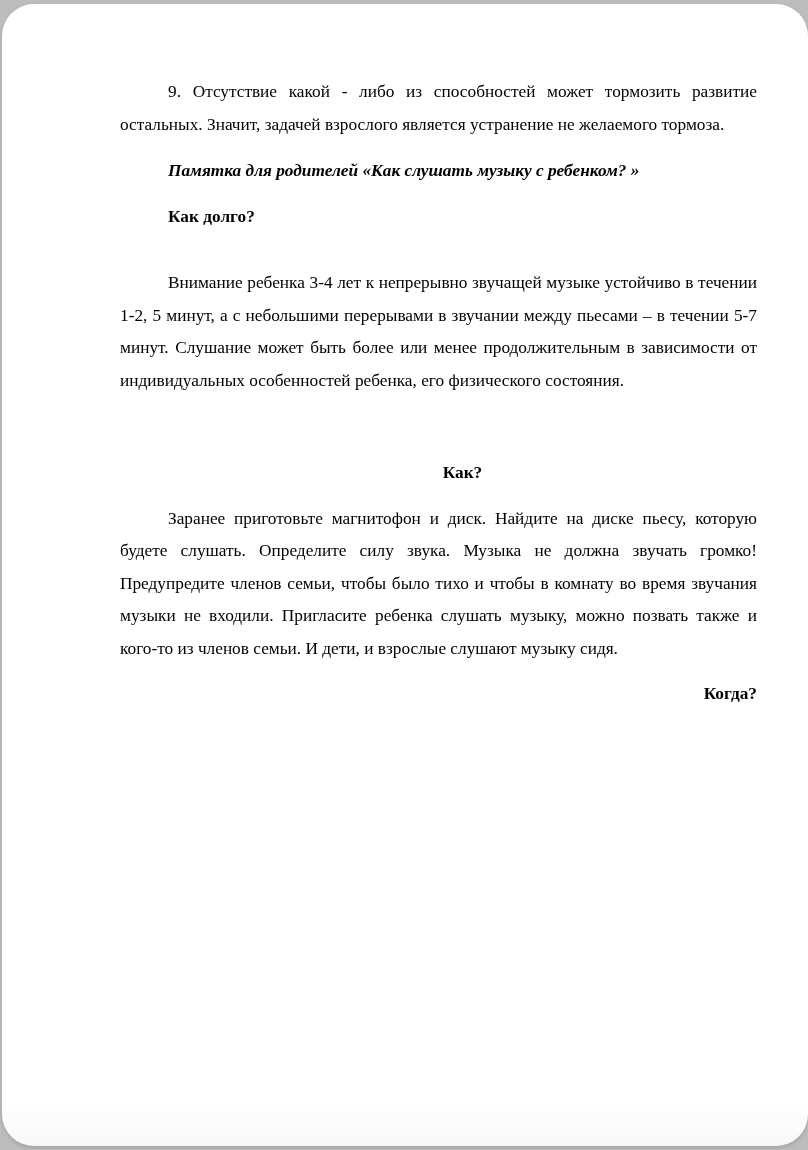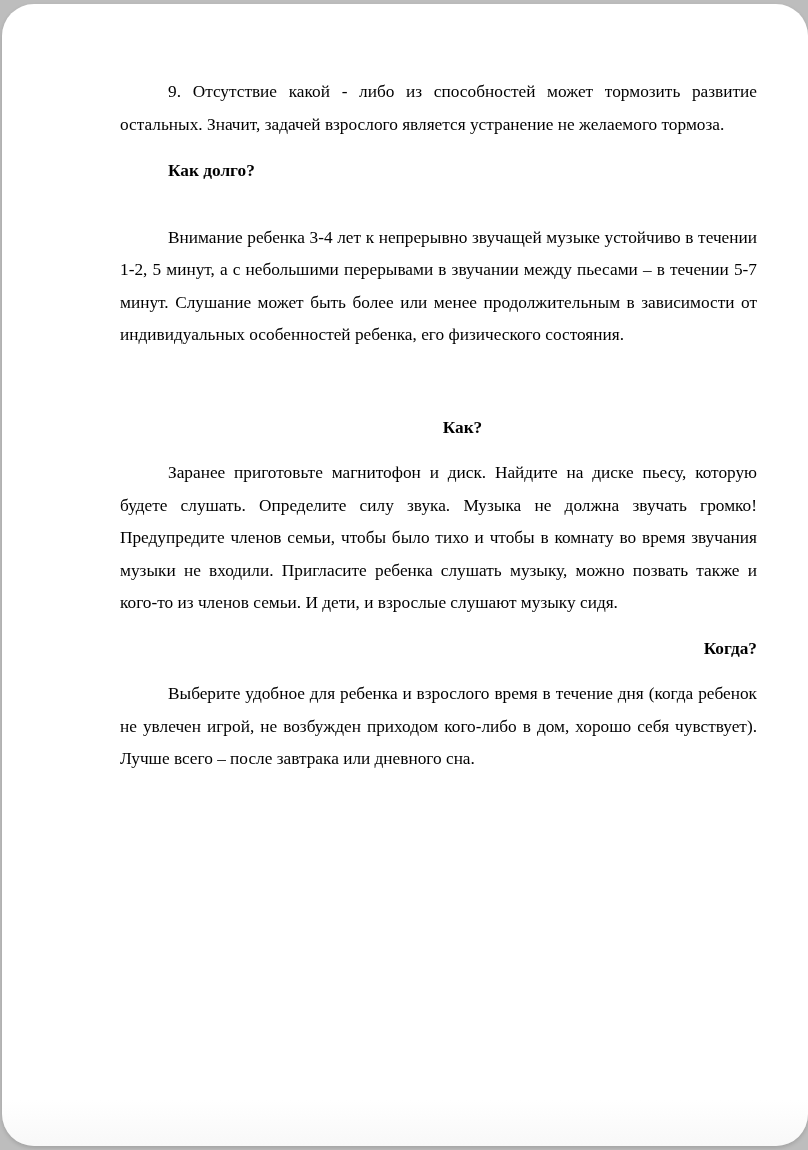--- a/index.html
+++ b/index.html
@@ -59,28 +59,28 @@
 </head>
 <body>
 
 <div class="viewport">
   <div class="page">
     <div class="content">
 
       <p class="para" style="margin-bottom:14px;">9. Отсутствие какой - либо из способностей может тормозить развитие остальных. Значит, задачей взрослого является устранение не желаемого тормоза.</p>
 
 
+      <p class="title" style="margin-bottom:13px;">Памятка для родителей «Как слушать музыку с ребенком? »</p>
 
       <p class="heading" style="margin-bottom:13px;">Как долго?</p>
 
       <p class="para" style="margin-bottom:60px;margin-top:34px;">Внимание ребенка 3-4 лет к непрерывно звучащей музыке устойчиво в течении 1-2, 5 минут, а с небольшими перерывами в звучании между пьесами – в течении 5-7 минут. Слушание может быть более или менее продолжительным в зависимости от индивидуальных особенностей ребенка, его физического состояния.</p>
 
       <p class="heading" style="margin-bottom:13px;text-align:center;">Как?</p>
 
       <p class="para" style="margin-bottom:13px;">Заранее приготовьте магнитофон и диск. Найдите на диске пьесу, которую будете слушать. Определите силу звука. Музыка не должна звучать громко! Предупредите членов семьи, чтобы было тихо и чтобы в комнату во время звучания музыки не входили. Пригласите ребенка слушать музыку, можно позвать также и кого-то из членов семьи. И дети, и взрослые слушают музыку сидя.</p>
 
       <p class="heading" style="margin-bottom:13px;text-align:right;">Когда?</p>
 
-      <p class="para">Выберите удобное для ребенка и взрослого время в течение дня (когда ребенок не увлечен игрой, не возбужден приходом кого-либо в дом, хорошо себя чувствует). Лучше всего – после завтрака или дневного сна.</p>
 
     </div>
   </div>
 </div>
 
 </body></html>

